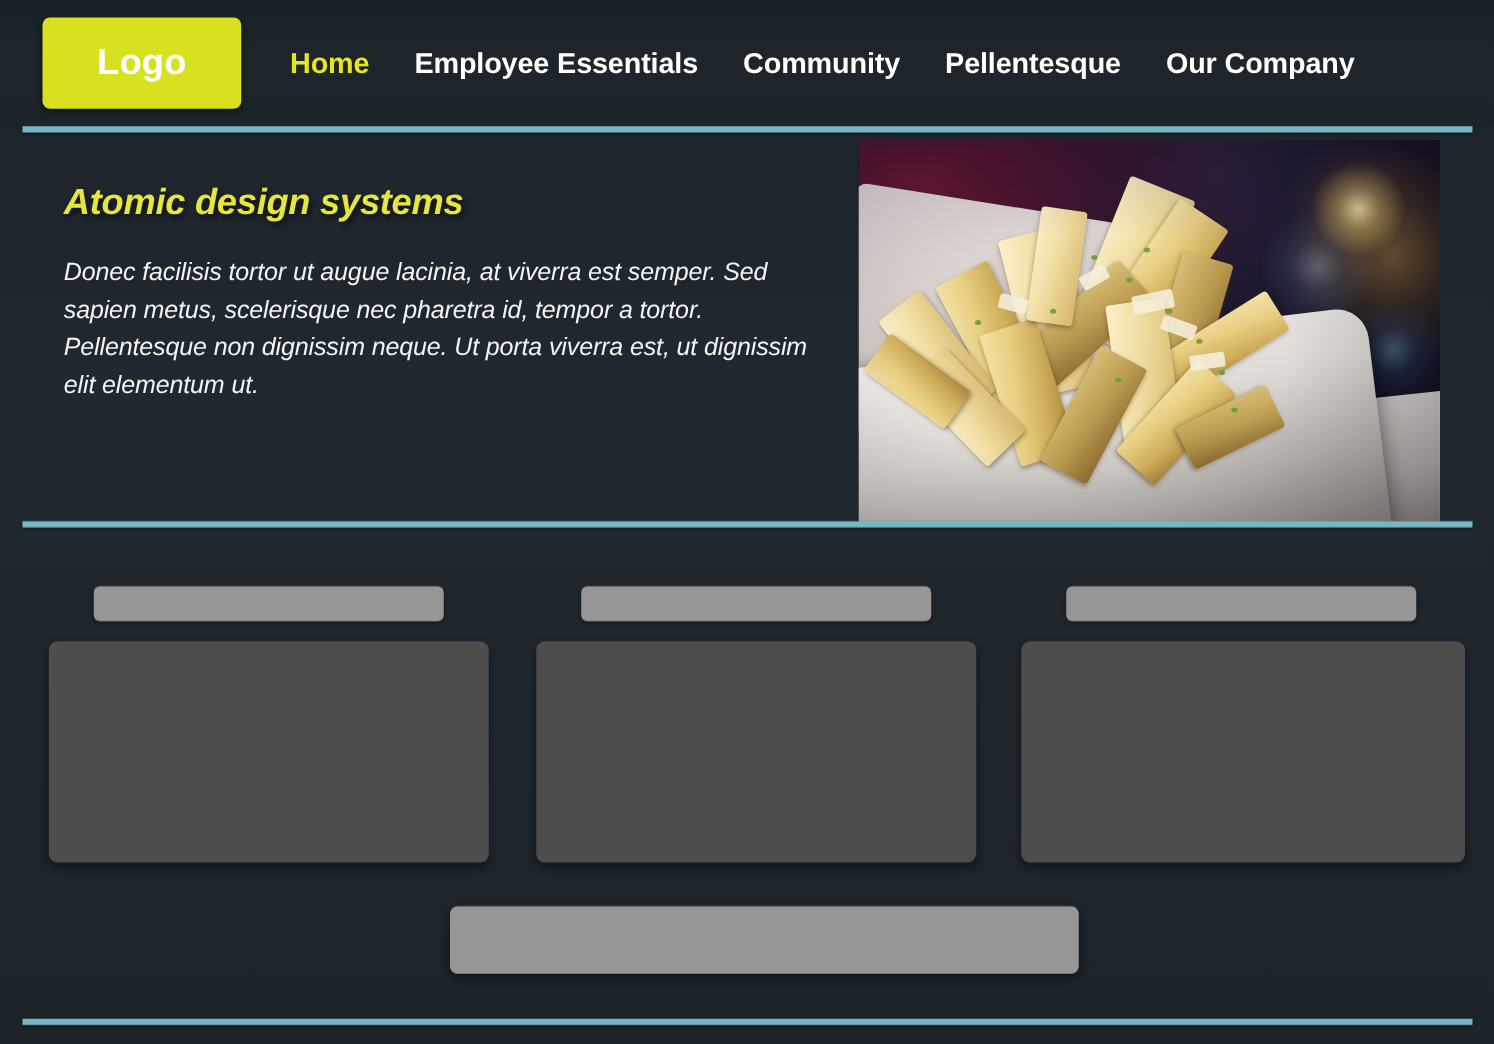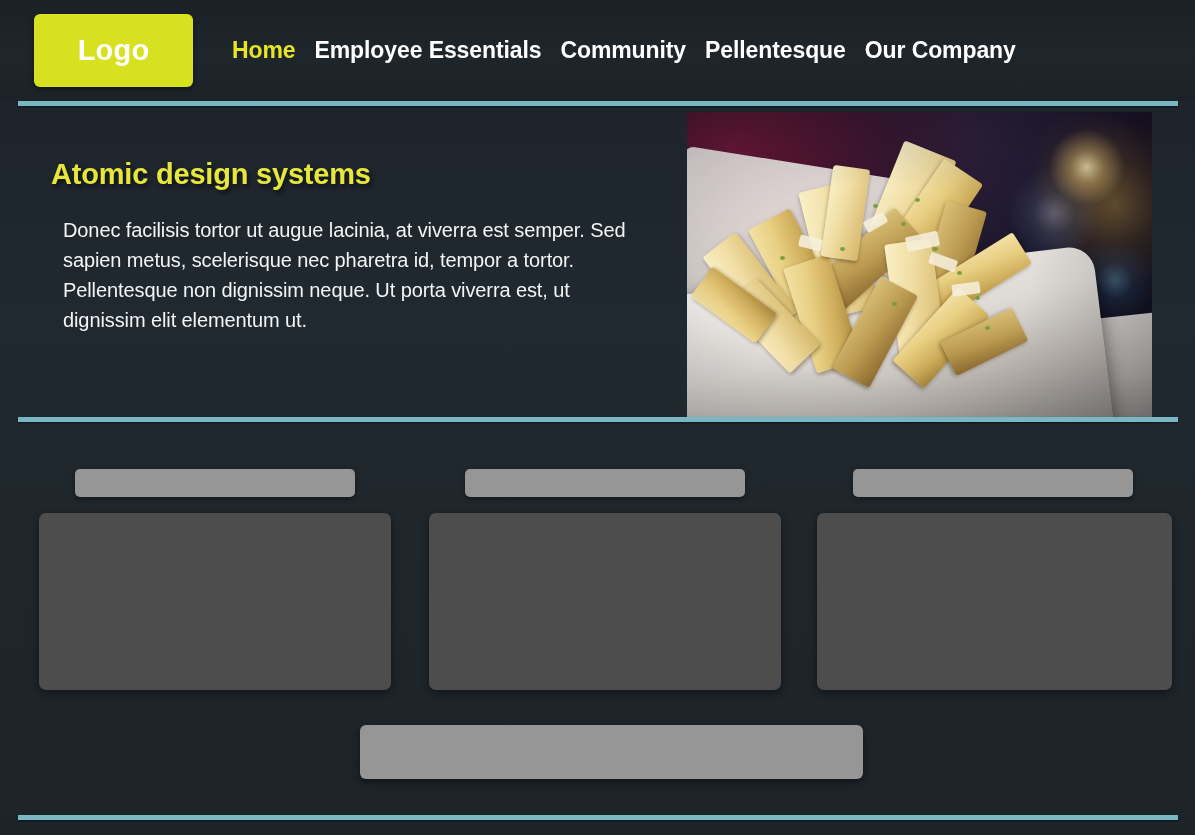--- a/index.html
+++ b/index.html
@@ -54,21 +54,21 @@
     color: #ffffff;
     font-size: 29px;
     font-weight: 700;
     letter-spacing: 0.2px;
   }
 
   .nav {
     display: flex;
     align-items: center;
     margin-left: 39px;
-    gap: 19px;
+    gap: 36px;
   }
   .nav-item {
     color: #ffffff;
     font-size: 23px;
     font-weight: 700;
     letter-spacing: -0.1px;
     white-space: nowrap;
     cursor: pointer;
     text-decoration: none;
   }
@@ -94,33 +94,34 @@
     position: absolute;
     left: 0;
     top: 106px;
     width: 1195px;
     height: 311px;
   }
 
   .hero-copy {
     position: absolute;
     left: 51px;
-    top: 52px;
+    top: 40px;
     width: 600px;
+    font-style: italic;
   }
   .hero-title {
     margin: 0 0 24px 0;
     color: #e7e63c;
     font-size: 29px;
     font-weight: 700;
     letter-spacing: -0.2px;
     text-shadow: 2px 3px 4px rgba(0,0,0,0.55);
   }
   .hero-text {
-    margin: 12px;
+    margin: 0;
     color: #f2f4f5;
     font-size: 20px;
     line-height: 30px;
     font-weight: 400;
     letter-spacing: -0.1px;
   }
 
   
   .hero-image {
     position: absolute;

